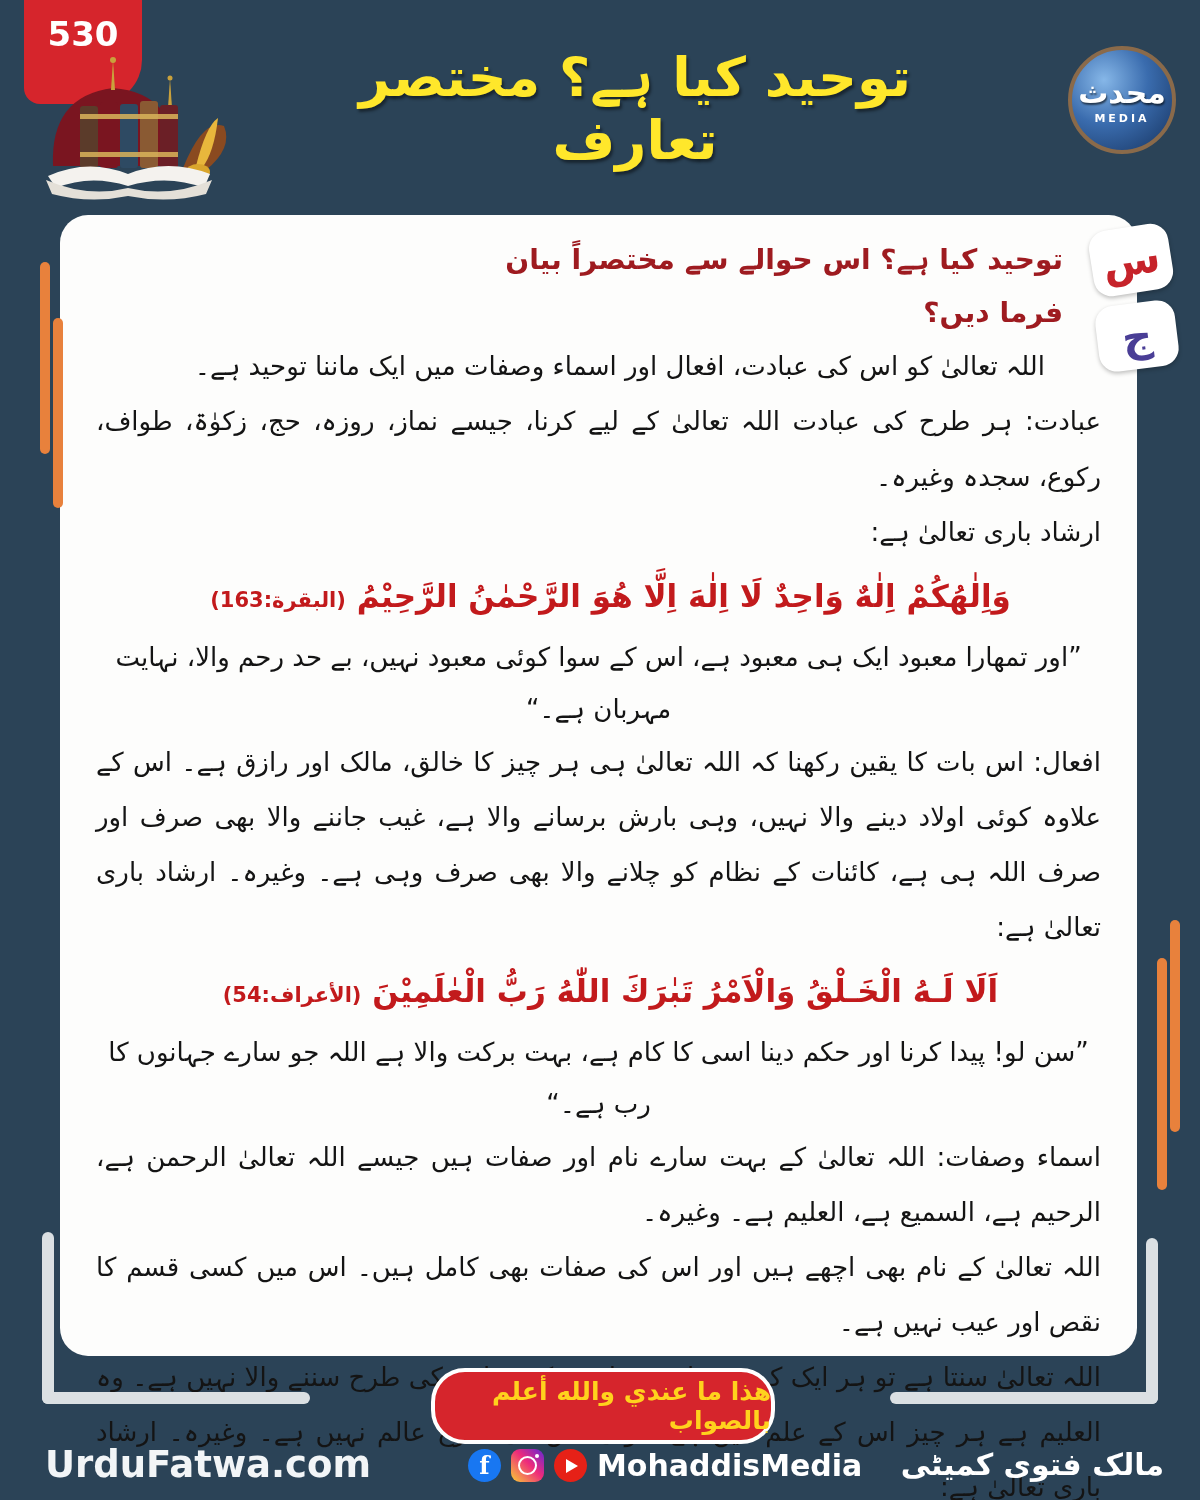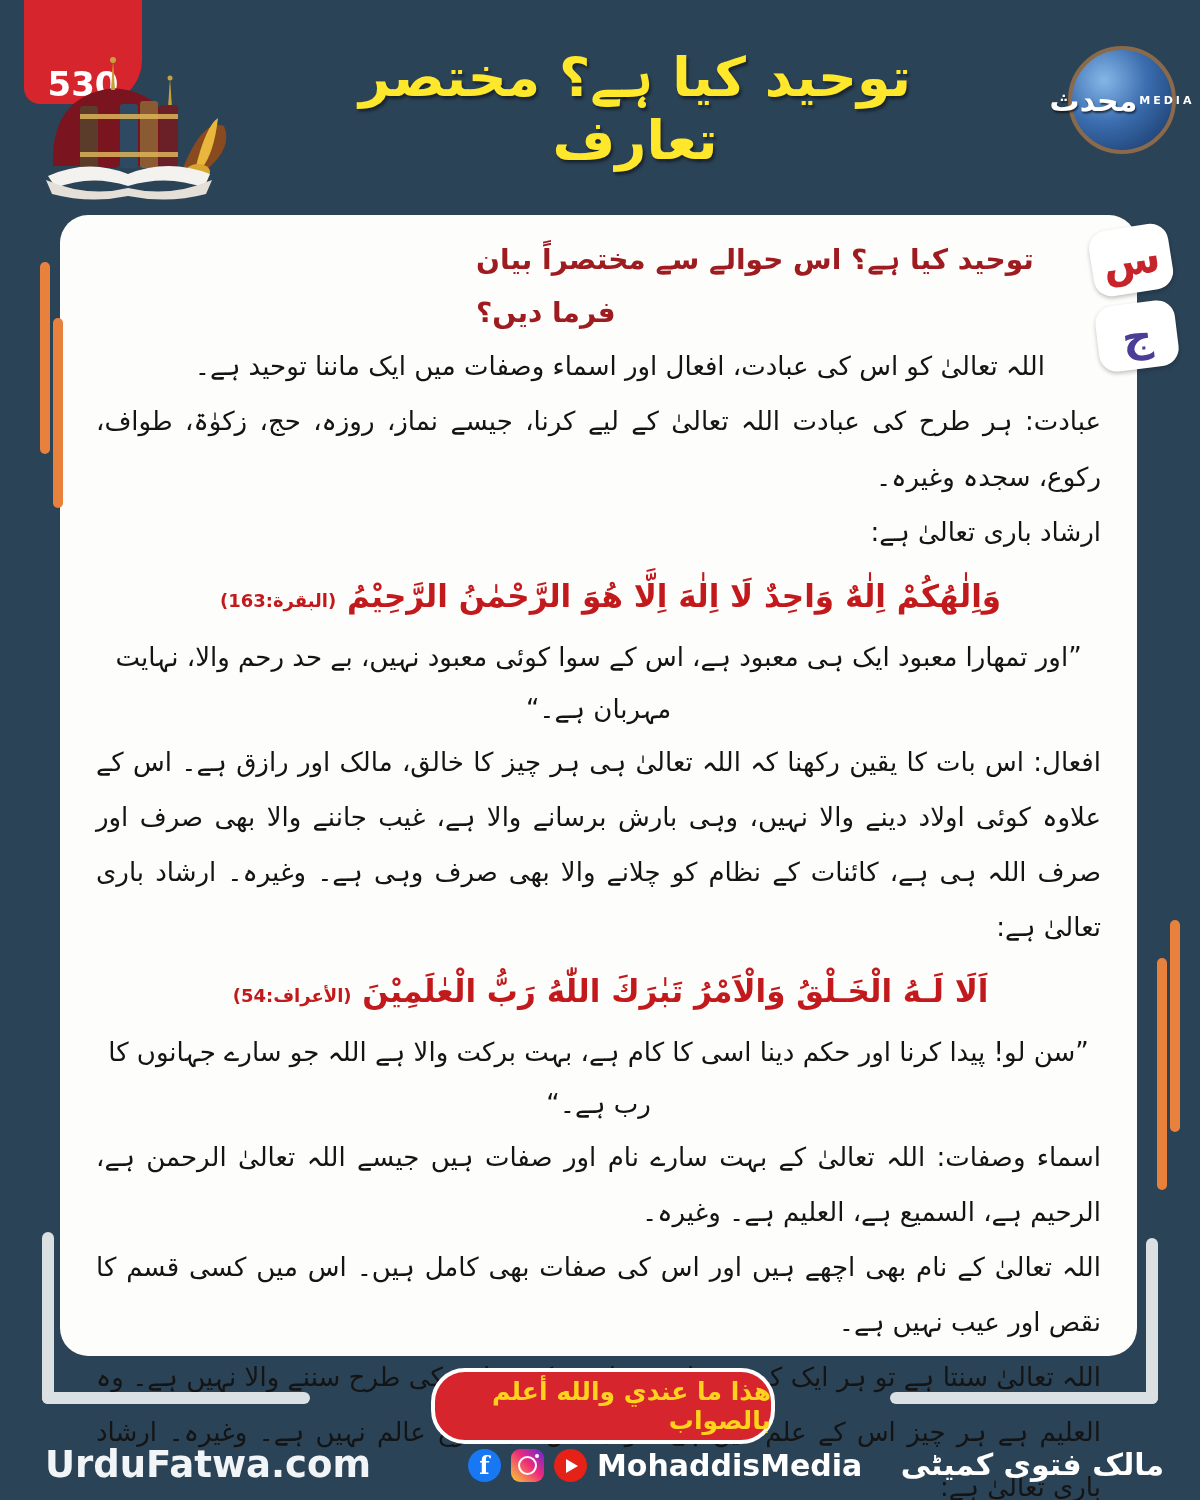--- a/index.html
+++ b/index.html
@@ -6,34 +6,34 @@
   body{
     width:1200px;height:1500px;position:relative;overflow:hidden;
     background:#2b4357;
     font-family:"DejaVu Sans", sans-serif;
   }
   
   .badge{
     position:absolute;left:24px;top:0;width:118px;height:104px;
     background:#d6252c;border-radius:0 0 44px 16px;
     color:#fff;font-weight:bold;font-size:34px;
-    display:flex;justify-content:center;align-items:flex-end;padding-top:14px;box-sizing:border-box;
+    display:flex;justify-content:center;align-items:flex-start;padding-top:14px;box-sizing:border-box;
   }
   .title{
     position:absolute;left:270px;top:44px;width:730px;height:130px;
     display:flex;align-items:center;justify-content:center;
     direction:rtl;text-align:center;
     color:#ffe72b;font-size:54px;font-weight:bold;
     text-shadow:2px 3px 3px rgba(0,0,0,.45);
   }
   .logo{
     position:absolute;left:1068px;top:46px;width:108px;height:108px;border-radius:50%;
     background:radial-gradient(circle at 32% 30%, #86b7e8 0%, #3a6cae 45%, #16335f 100%);
     border:4px solid #8a6a4a;box-sizing:border-box;
-    display:flex;align-items:center;justify-content:center;gap:2px;
+    display:flex;flex-direction:column;align-items:center;justify-content:center;gap:2px;
   }
   .logo .ar{color:#fff;font-size:30px;font-weight:bold;text-shadow:1px 2px 2px rgba(0,0,0,.6);}
   .logo .sub{color:#fff;font-size:11px;letter-spacing:3px;font-weight:bold;}
   .books{position:absolute;left:28px;top:48px;}
   
   .card{
     position:absolute;left:60px;top:215px;width:1077px;height:1141px;
     background:#fdfdfc;border-radius:28px;
   }
   .tab{
@@ -44,30 +44,30 @@
   }
   .tab-q{right:-34px;top:12px;transform:rotate(-9deg);color:#c6232a;}
   .tab-a{right:-40px;top:88px;transform:rotate(-7deg);color:#4a3e96;}
   .content{
     padding:18px 36px 0 36px;direction:rtl;color:#141414;
     font-size:26px;
   }
   .content p{margin:0;}
   .q{
     color:#9e1b20;font-weight:bold;font-size:28px;line-height:1.9;
-    text-align:left;padding-left:380px;padding-right:38px;
+    text-align:right;padding-left:380px;padding-right:38px;
   }
   .p{text-align:justify;line-height:2.12;}
   .indent{padding-right:56px;text-align:right;}
   .rt{text-align:right;line-height:2.12;}
   .verse{
     color:#c21a1c;font-weight:bold;font-size:31px;line-height:1.7;
     text-align:center;margin:10px 0 8px 0 !important;
   }
-  .verse .ref{font-size:18px;margin-left:24px;}
+  .verse .ref{font-size:21px;margin-left:24px;}
   .trans{text-align:center;line-height:2.0;}
   
   .obar{position:absolute;width:10px;background:#e8813c;border-radius:6px;}
   #bar-l1{left:40px;top:262px;height:192px;}
   #bar-l2{left:53px;top:318px;height:190px;}
   #bar-r1{left:1157px;top:958px;height:232px;}
   #bar-r2{left:1170px;top:920px;height:212px;}
   .frame{position:absolute;background:#dbe0e3;border-radius:6px;}
   #frame-bl-v{left:42px;top:1232px;width:12px;height:172px;}
   #frame-bl-h{left:42px;top:1392px;width:268px;height:12px;}

